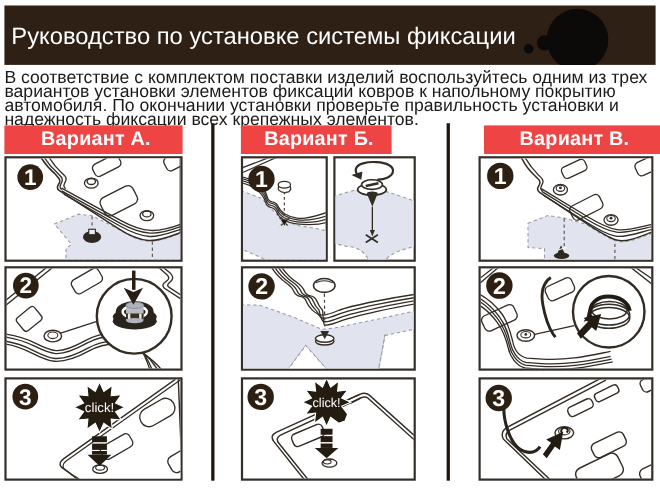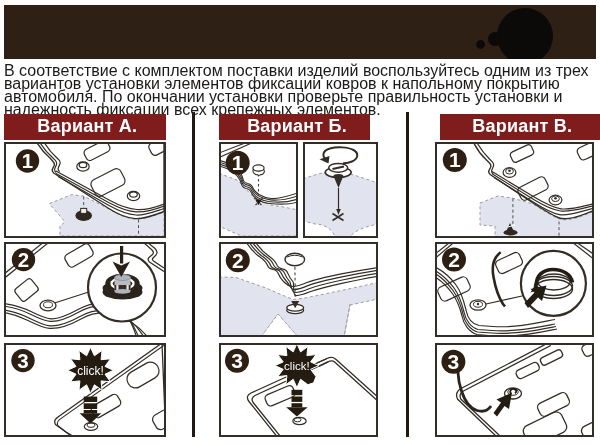--- a/index.html
+++ b/index.html
@@ -7,39 +7,40 @@
   font-family:"Liberation Sans",sans-serif;-webkit-font-smoothing:antialiased;}
 
 .abs{position:absolute;}
 #hdr{left:3.5px;top:5px;width:592px;height:54px;background:#2e2015;}
 #hdr h1{margin:0;position:absolute;left:6.8px;top:15.2px;color:#fff;
   font-size:21.6px;font-weight:normal;letter-spacing:0px;}
 #para{left:4px;top:63.5px;width:592px;color:#1c1a18;
   font-size:16px;line-height:13.2px;}
 .vbar{width:3.5px;top:112px;height:325px;background:#221710;}
 
-.gbar{top:113.5px;height:26px;text-indent:5px;background:#7f1d1d;color:#fff;
+.gbar{top:113.5px;height:26px;text-indent:5px;background:#ef4444;color:#fff;
   text-align:center;font-size:18px;font-weight:bold;letter-spacing:0.2px;line-height:25.5px;}
 .panel{background:#fff;border:2px solid #332e28;}
 .panel svg{position:absolute;left:0;top:0;}
 </style>
 </head>
 <body>
 <div class="abs" id="hdr">
+<h1>Руководство по установке системы фиксации</h1>
 <svg class="abs" style="left:460px;top:0" width="132" height="54" viewBox="0 0 132 54">
 <circle cx="61" cy="31" r="28" fill="#0b0a09"></circle>
 <circle cx="31" cy="34" r="7" fill="#0b0a09"></circle>
 <circle cx="16.6" cy="39.5" r="4.4" fill="#0b0a09"></circle>
 </svg>
 </div>
 <div class="abs" id="para">В соответствие с комплектом поставки изделий воспользуйтесь одним из трех вариантов установки элементов фиксации ковров к напольному покрытию автомобиля. По окончании установки проверьте правильность установки и надежность фиксации всех крепежных элементов.</div>
 <div class="abs vbar" style="left:191.5px"></div>
 <div class="abs vbar" style="left:405.5px"></div>
 <div class="abs gbar" style="left:4px;width:161.5px">Вариант А.</div>
-<div class="abs gbar" style="left:219px;width:151px">Вариант Б.</div>
+<div class="abs gbar" style="left:219px;width:137px">Вариант Б.</div>
 <div class="abs gbar" style="left:440px;width:159.5px">Вариант В.</div>
 <div class="abs panel" id="pa1" style="left:4px;top:142px;width:157.5px;height:91.5px">
 <svg width="157.5" height="91.5" viewBox="0 0 157.5 91.5">
 <g fill="#e1e4ee" stroke="#9b9ba4" stroke-width="1" stroke-dasharray="3,2.6">
 <path d="M43.4,59.6 L65.6,50.7 L77.7,52.1 L102,64.5 C112,70.5 120,74.3 129,75.1 C138,75.9 150,71 158,68 L158,92 L54,92 L54,82 L59,78 Z"></path>
 </g>
 <path d="M77.7,52.5 L77.7,64" fill="none" stroke="#55504a" stroke-width="1" stroke-dasharray="3,2.6"></path>
 <path d="M132.5,75.5 L132.5,92" fill="none" stroke="#55504a" stroke-width="1" stroke-dasharray="3,2.6"></path>
 <ellipse cx="77.7" cy="71.5" rx="8.3" ry="5.4" fill="#2e2820" stroke="none"></ellipse>
 <rect x="74.7" y="64.4" width="6" height="5" fill="#efefef" stroke="#2e2820" stroke-width="1"></rect>

